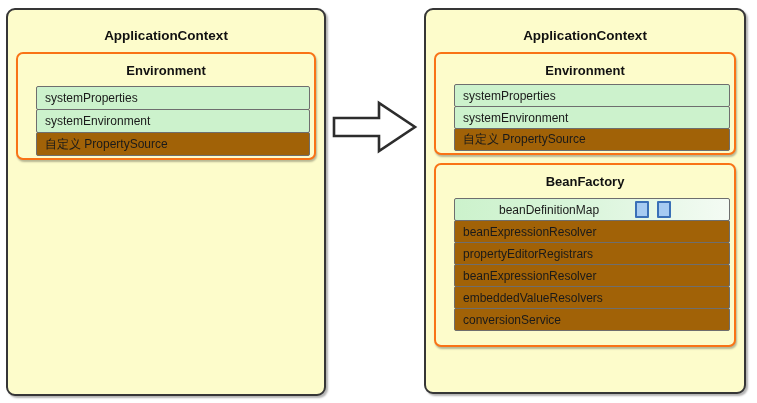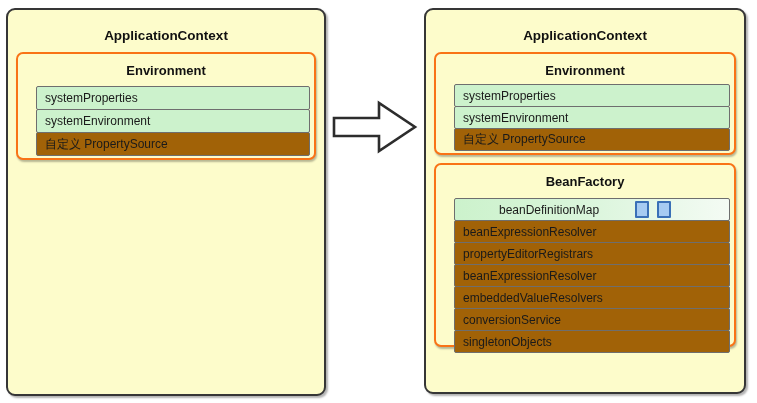--- a/index.html
+++ b/index.html
@@ -144,20 +144,17 @@
         </div>
         <div class="row">
           <span>beanExpressionResolver</span>
         </div>
         <div class="row">
           <span>embeddedValueResolvers</span>
         </div>
         <div class="row">
           <span>conversionService</span>
         </div>
-        <div class="row">
-          <span>singletonObjects</span>
-        </div>
       </div>
     </div>
   </div>
 
 </div>
 
 </body></html>

